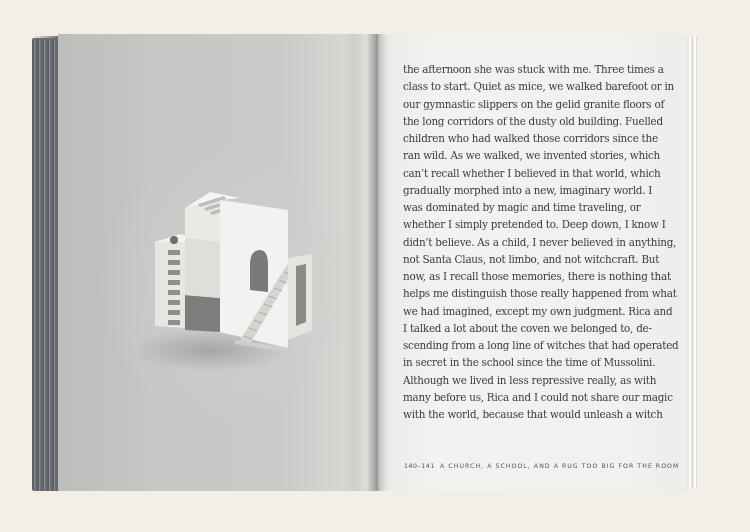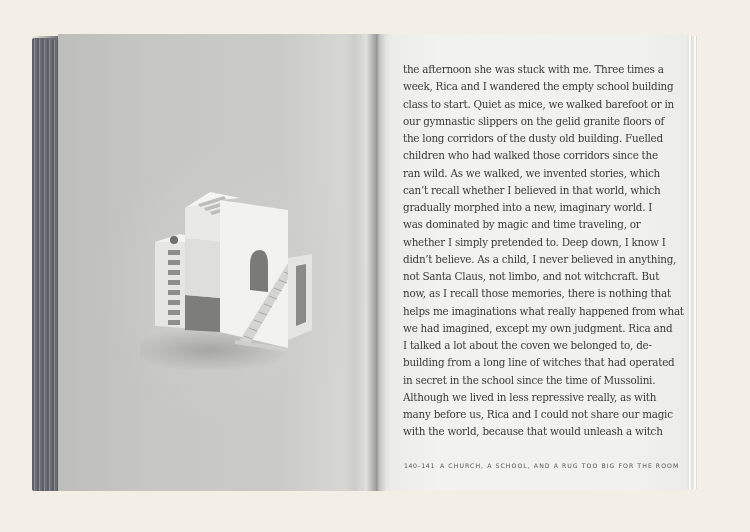--- a/index.html
+++ b/index.html
@@ -136,37 +136,36 @@
 
       <polygon points="95,160 148,168 148,172 95,164" fill="#cfcfcc"></polygon>
     </svg>
     <div class="gutter-left"></div>
   </div>
 
   <div class="page-right">
     <div class="gutter-right"></div>
     <div class="body-text">
       <span class="line">the afternoon she was stuck with me. Three times a</span>
-      <span class="line">week, Rica and I wandered the empty school building</span>
       <span class="line">class to start. Quiet as mice, we walked barefoot or in</span>
       <span class="line">our gymnastic slippers on the gelid granite floors of</span>
       <span class="line">the long corridors of the dusty old building. Fuelled</span>
       <span class="line">children who had walked those corridors since the</span>
       <span class="line">ran wild. As we walked, we invented stories, which</span>
       <span class="line">can’t recall whether I believed in that world, which</span>
       <span class="line">gradually morphed into a new, imaginary world. I</span>
       <span class="line">was dominated by magic and time traveling, or</span>
       <span class="line">whether I simply pretended to. Deep down, I know I</span>
       <span class="line">didn’t believe. As a child, I never believed in anything,</span>
       <span class="line">not Santa Claus, not limbo, and not witchcraft. But</span>
       <span class="line">now, as I recall those memories, there is nothing that</span>
-      <span class="line">helps me imaginations what really happened from what</span>
+      <span class="line">helps me distinguish those really happened from what</span>
       <span class="line">we had imagined, except my own judgment. Rica and</span>
       <span class="line">I talked a lot about the coven we belonged to, de-</span>
-      <span class="line">building from a long line of witches that had operated</span>
+      <span class="line">scending from a long line of witches that had operated</span>
       <span class="line">in secret in the school since the time of Mussolini.</span>
       <span class="line">Although we lived in less repressive really, as with</span>
       <span class="line">many before us, Rica and I could not share our magic</span>
       <span class="line">with the world, because that would unleash a witch</span>
 
     </div>
     <div class="footer">
       <span class="folio">140–141</span>
       <span>A CHURCH, A SCHOOL, AND A RUG TOO BIG FOR THE ROOM</span>
     </div>

